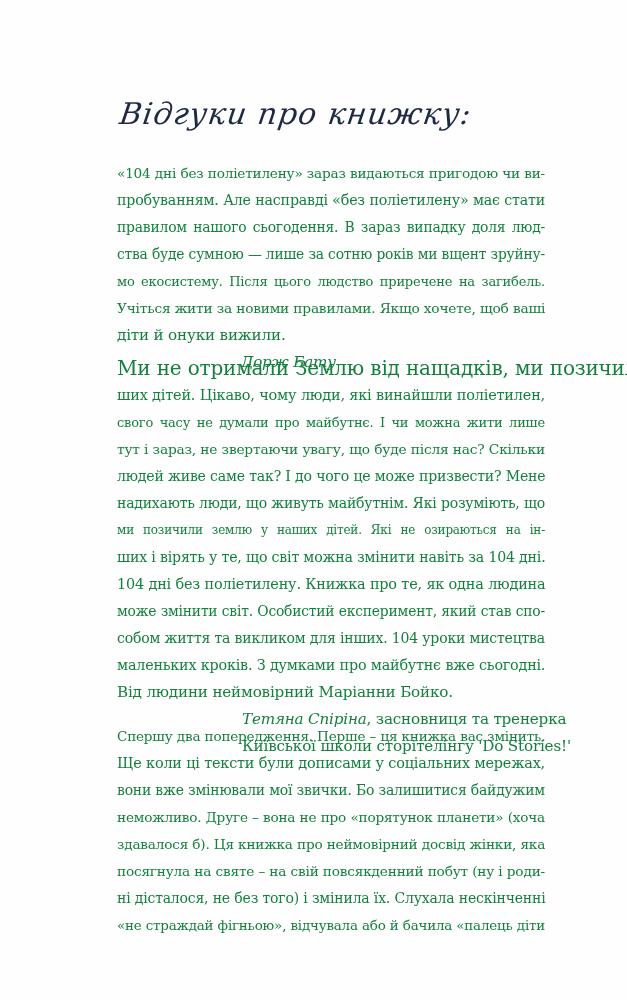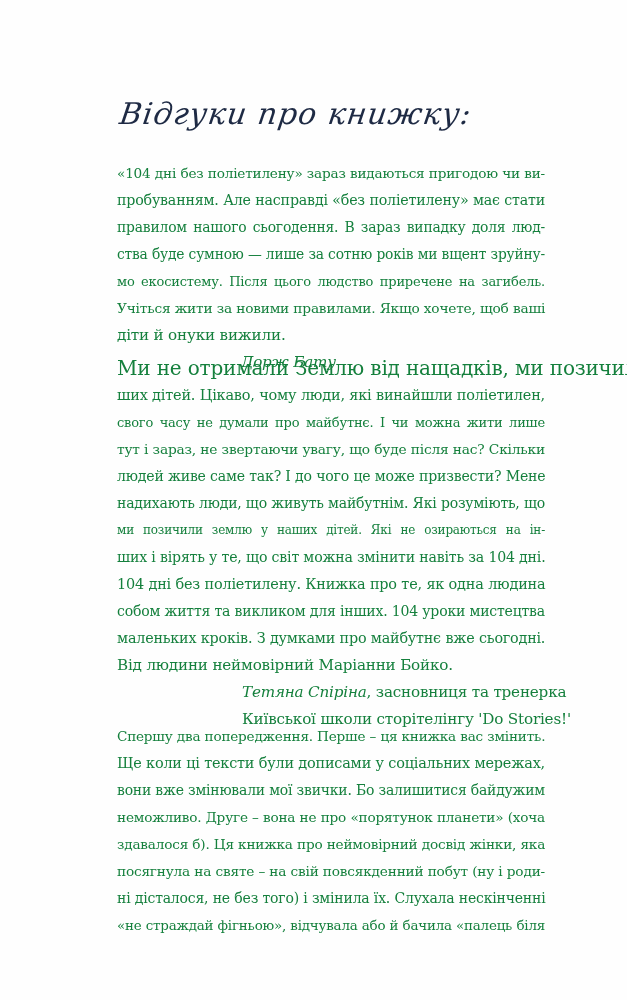--- a/index.html
+++ b/index.html
@@ -48,31 +48,32 @@
   <div class="col" id="p2">
     <span class="line" style="display: block; font-size: 20px; word-spacing: 0.1px;">Ми не отримали Землю від нащадків, ми позичили її у на-</span>
     <span class="line" style="display: block; font-size: 14.4891px;">ших дітей. Цікаво, чому люди, які винайшли поліетилен,</span>
     <span class="line" style="display: block; font-size: 13px; word-spacing: 0.1px;">свого часу не думали про майбутнє. І чи можна жити лише</span>
     <span class="line" style="display: block; font-size: 13.7831px; word-spacing: 0.1px;">тут і зараз, не звертаючи увагу, що буде після нас? Скільки</span>
     <span class="line" style="display: block; font-size: 14.0814px; word-spacing: 0.1px;">людей живе саме так? І до чого це може призвести? Мене</span>
     <span class="line" style="display: block; font-size: 14.0207px;">надихають люди, що живуть майбутнім. Які розуміють, що</span>
     <span class="line" style="display: block; font-size: 12px; word-spacing: 0.1px;">ми позичили землю у наших дітей. Які не озираються на ін-</span>
     <span class="line" style="display: block; font-size: 14.1426px; word-spacing: 0.0833333px;">ших і вірять у те, що світ можна змінити навіть за 104 дні.</span>
     <span class="line" style="display: block; font-size: 14.4569px; word-spacing: 0.111111px;">104 дні без поліетилену. Книжка про те, як одна людина</span>
+    <span class="line" style="display: block; font-size: 13.8712px; word-spacing: 0.142857px;">може змінити світ. Особистий експеримент, який став спо-</span>
     <span class="line" style="display: block; font-size: 14.051px;">собом життя та викликом для інших. 104 уроки мистецтва</span>
     <span class="line" style="display: block; font-size: 14.3295px; word-spacing: 0.142857px;">маленьких кроків. З думками про майбутнє вже сьогодні.</span>
     <span class="line last" style="display: block;">Від людини неймовірний Маріанни Бойко.</span>
     <span class="attr indent2"><span>Тетяна Спіріна</span><span class="attr-plain">, засновниця та тренерка</span></span>
     <span class="attr attr-plain indent2">Київської школи сторітелінгу 'Do Stories!'</span>
   </div>
 
   <div class="col" id="p3">
     <span class="line" style="display: block; font-size: 13.5816px; word-spacing: 0.125px;">Спершу два попередження. Перше – ця книжка вас змінить.</span>
     <span class="line" style="display: block; font-size: 14.4569px;">Ще коли ці тексти були дописами у соціальних мережах,</span>
     <span class="line" style="display: block; font-size: 13.9605px;">вони вже змінювали мої звички. Бо залишитися байдужим</span>
     <span class="line" style="display: block; font-size: 13.6386px; word-spacing: 0.125px;">неможливо. Друге – вона не про «порятунок планети» (хоча</span>
     <span class="line" style="display: block; font-size: 13.6386px; word-spacing: 0.125px;">здавалося б). Ця книжка про неймовірний досвід жінки, яка</span>
     <span class="line" style="display: block; font-size: 13.696px; word-spacing: 0.1px;">посягнула на святе – на свій повсякденний побут (ну і роди-</span>
     <span class="line" style="display: block; font-size: 14.0207px; word-spacing: 0.111111px;">ні дісталося, не без того) і змінила їх. Слухала нескінченні</span>
-    <span class="line" style="display: block; font-size: 13.4413px; word-spacing: 0.125px;">«не страждай фігньою», відчувала або й бачила «палець біля</span>
+    <span class="line" style="display: block; font-size: 13.4413px; word-spacing: 0.125px;">«не страждай фігньою», відчувала або й бачила «палець діти</span>
   </div>
 
 </div>
 
 </body></html>

